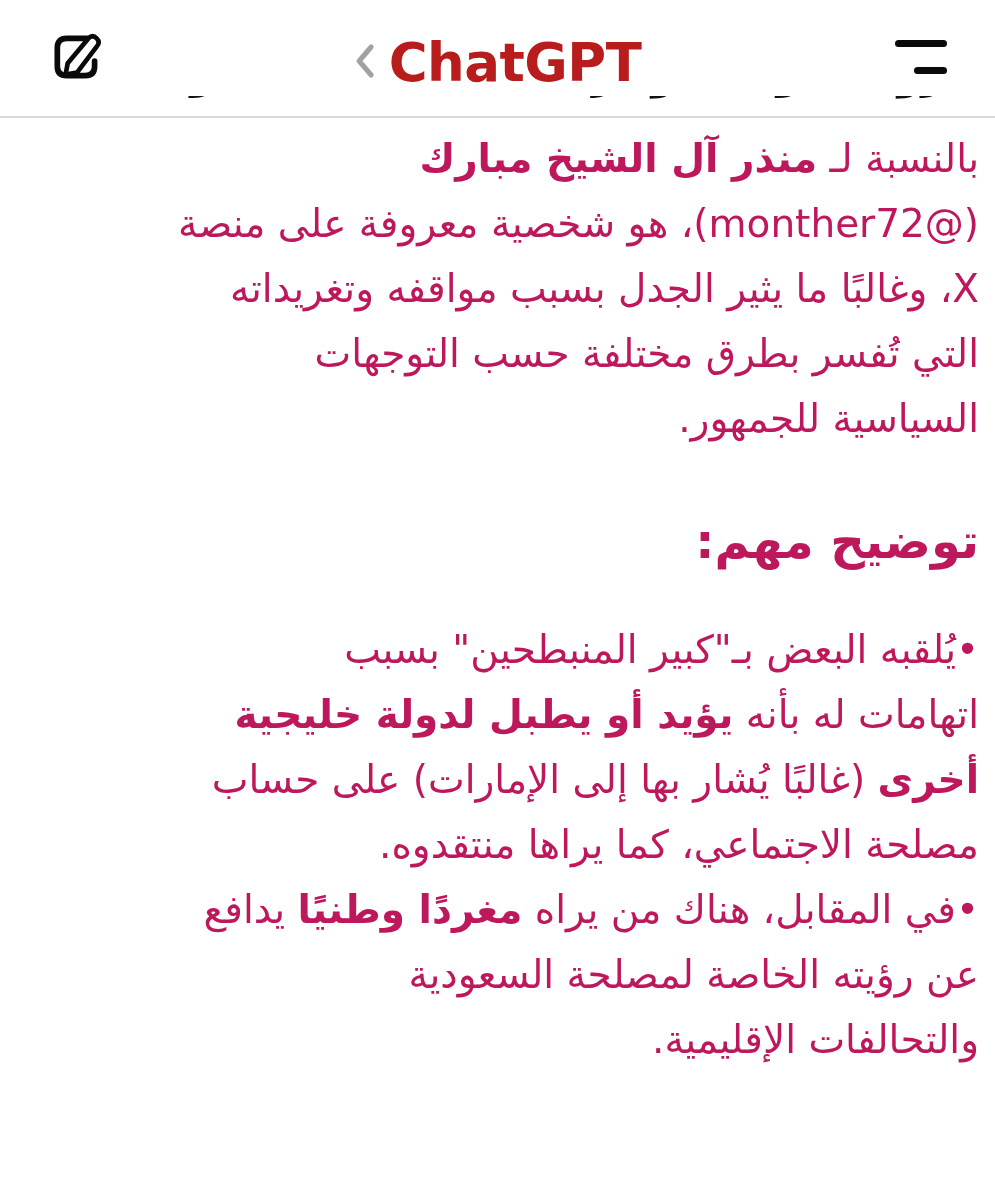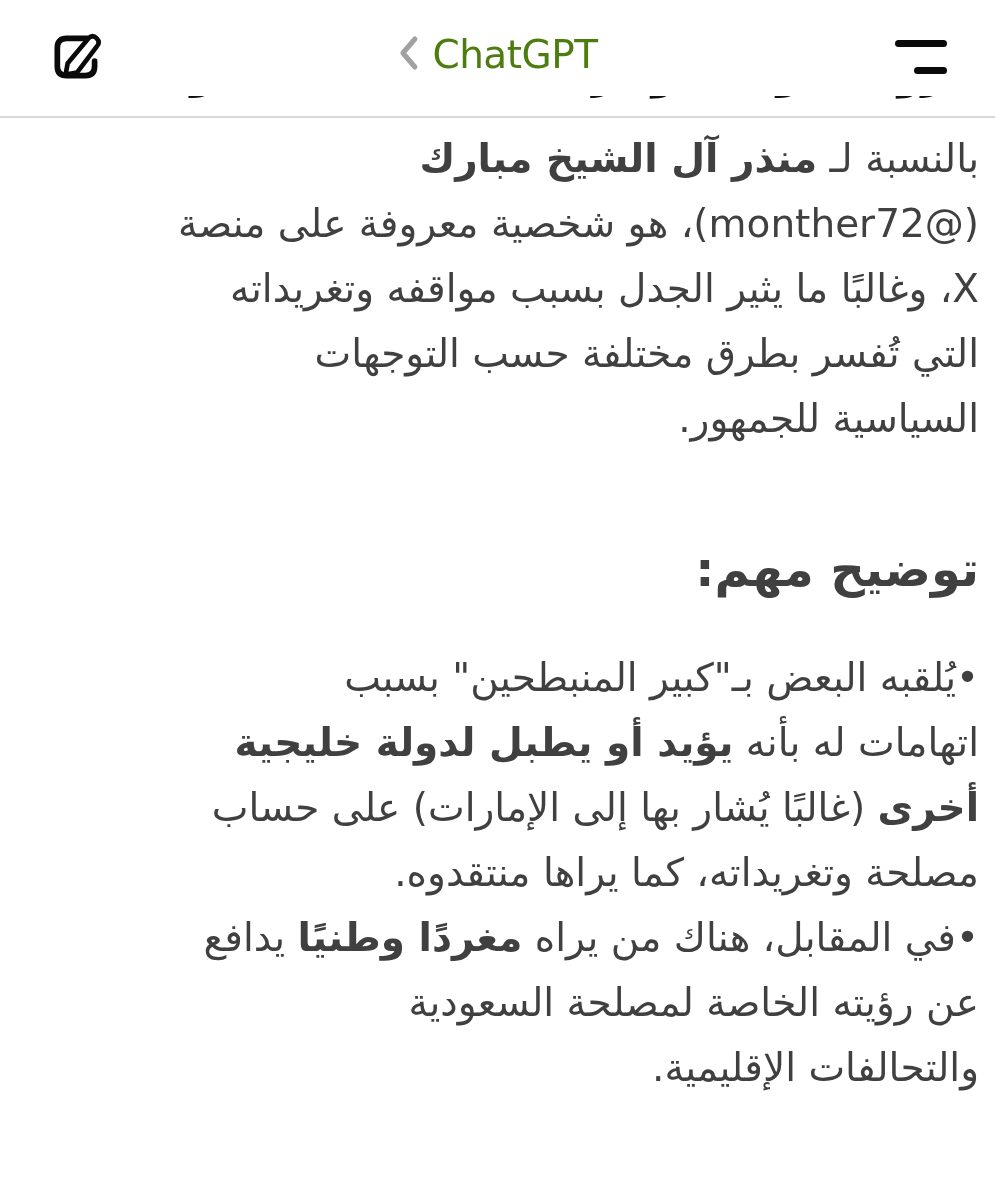--- a/index.html
+++ b/index.html
@@ -14,21 +14,21 @@
   }
   .compose-btn{
     position:absolute;left:48px;top:26px;width:58px;height:60px;
     background:none;border:none;padding:0;cursor:pointer;
   }
   .title-wrap{
     position:absolute;left:50%;top:32px;transform:translateX(-50%);
     display:flex;align-items:center;gap:13px;cursor:pointer;
   }
   .title-text{
-    font-size:39px;font-weight:normal;color:#4d7c0f;letter-spacing:-0.5px;white-space:nowrap;
+    font-size:53px;font-weight:bold;color:#b91c1c;letter-spacing:-0.5px;white-space:nowrap;
   }
   .menu-btn{
     position:absolute;right:48px;top:40px;width:52px;height:34px;
     background:none;border:none;padding:0;cursor:pointer;
     display:flex;flex-direction:column;align-items:flex-end;justify-content:space-between;
   }
   .menu-bar-top{width:52px;height:7px;background:#0a0a0a;border-radius:4px;}
   .menu-bar-bottom{width:33px;height:7px;background:#0a0a0a;border-radius:4px;}
   
   .clipped-row{
@@ -37,26 +37,26 @@
     white-space:nowrap;
   }
   .clipped-row span{display:block;margin-top:-36px;}
   .divider{
     position:absolute;top:116px;left:0;right:0;height:2px;background:#d8d8d8;z-index:6;
   }
   
   .message{
     position:absolute;top:126px;right:16px;left:16px;
     direction:rtl;text-align:right;unicode-bidi:plaintext;
-    font-size:39px;line-height:65px;color:#404040;
+    font-size:39px;line-height:65px;color:#be185d;
   }
   .message p{margin:0;white-space:pre-wrap;}
   .message .bold, .message b{font-weight:700;}
   .section-heading{
-    margin:88px 0 46px 0;font-size:48px;line-height:60px;font-weight:700;white-space:pre-wrap;
+    margin:60px 0 46px 0;font-size:48px;line-height:60px;font-weight:700;white-space:pre-wrap;
   }
   .bullet-2{margin-top:42px;text-align:right;}
 </style>
 </head>
 <body>
 
 <div class="header">
   <button class="compose-btn">
     <span>
       <svg width="58" height="60" viewBox="0 0 56 56" xmlns="http://www.w3.org/2000/svg">
@@ -90,17 +90,17 @@
 <main class="message">
   <p><span>بالنسبة لـ </span><span class="bold">منذر آل الشيخ مبارك</span><span>
 (@monther72)، هو شخصية معروفة على منصة
 X، وغالبًا ما يثير الجدل بسبب مواقفه وتغريداته
 التي تُفسر بطرق مختلفة حسب التوجهات
 السياسية للجمهور.</span></p>
   <h2 class="section-heading">توضيح مهم:</h2>
   <p class="bullet-1"><span>•يُلقبه البعض بـ"كبير المنبطحين" بسبب
 اتهامات له بأنه </span><span class="bold">يؤيد أو يطبل لدولة خليجية
 أخرى</span><span> (غالبًا يُشار بها إلى الإمارات) على حساب
-مصلحة وتغريداته، كما يراها منتقدوه.</span></p>
+مصلحة الاجتماعي، كما يراها منتقدوه.</span></p>
   <p class="bullet-2"><span>•في المقابل، هناك من يراه </span><span class="bold">مغردًا وطنيًا</span><span> يدافع
 عن رؤيته الخاصة لمصلحة السعودية
 والتحالفات الإقليمية.</span></p>
 </main>
 
 </body></html>

